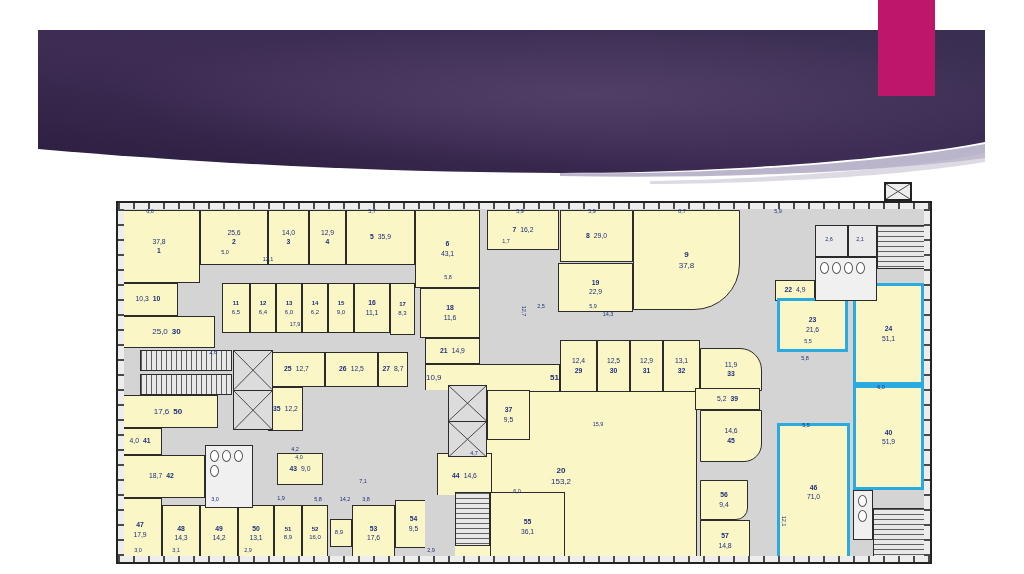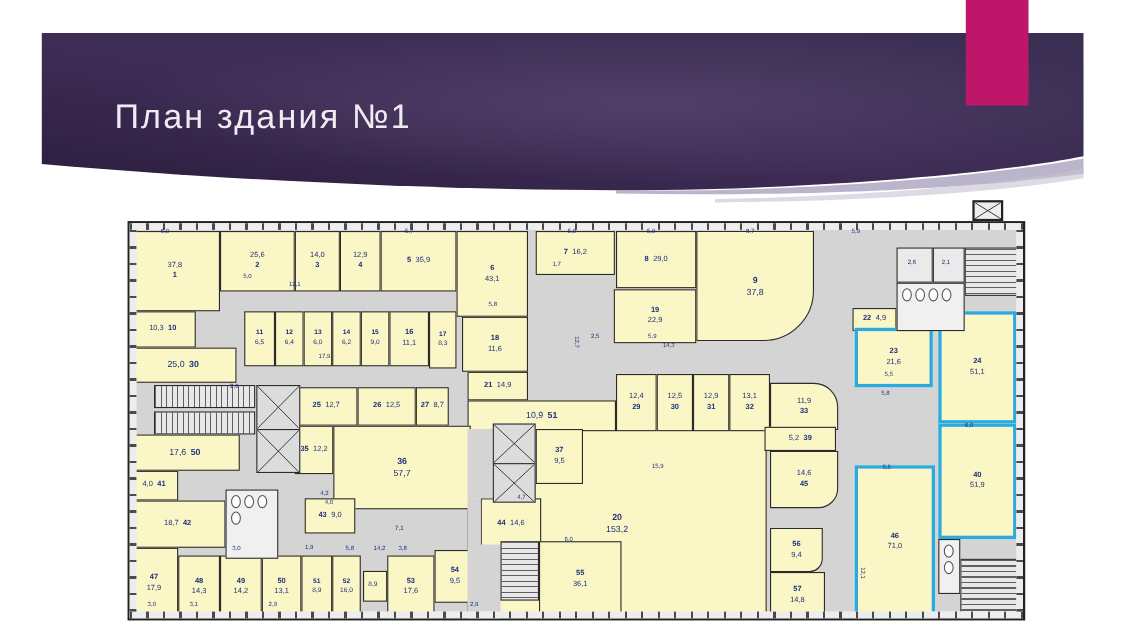--- a/index.html
+++ b/index.html
@@ -58,21 +58,20 @@
       <radialGradient id="hl" cx="0.58" cy="0.45" r="0.5">
         <stop offset="0" stop-color="#6A557F" stop-opacity="0.45"></stop>
         <stop offset="1" stop-color="#6A557F" stop-opacity="0"></stop>
       </radialGradient>
     </defs>
     <path d="M38,30 H985 V142 C920,155 790,168 640,172 C470,176 230,166 38,149 Z" fill="url(#bg)"></path>
     <path d="M38,30 H985 V142 C920,155 790,168 640,172 C470,176 230,166 38,149 Z" fill="url(#hl)"></path>
     <path d="M560,173 C720,175 880,163 985,144 L985,158 C880,172 720,179 560,176 Z" fill="#8478A0" opacity="0.55"></path>
     <path d="M650,181 C800,178 920,167 985,153 L985,162 C910,174 800,183 650,184 Z" fill="#C7C2D1" opacity="0.6"></path>
   </svg>
-  <div id="slide-title">План здания №1</div>
   <div id="accent-bar"></div>
 
   <div id="plan">
     <div class="band h" style="left:0;top:0;width:812px;height:6px;"></div>
     <div class="band h" style="left:0;top:353px;width:812px;height:6px;"></div>
     <div class="band vb" style="left:0;top:6px;width:6px;height:347px;"></div>
     <div class="band vb" style="left:806px;top:6px;width:6px;height:347px;"></div>
   <div class="room stack" style="left: 0px; top: 7px; width: 82px; height: 73px; font-size: 6.8px;">
         <span class="area">37,8</span>
         <span class="num">1</span>
@@ -174,21 +173,21 @@
         <span class="area">12,7</span>
       </div>
       <div class="room" style="left: 207px; top: 149px; width: 53px; height: 35px; font-size: 6.8px;">
         <span class="num">26</span>
         <span class="area">12,5</span>
       </div>
       <div class="room" style="left: 260px; top: 149px; width: 30px; height: 35px; font-size: 6.8px;">
         <span class="num">27</span>
         <span class="area">8,7</span>
       </div>
-      <div class="room" style="left: 307px; top: 161px; width: 135px; height: 28px; font-size: 8px;">
+      <div class="room" style="left: 307px; top: 161px; width: 135px; height: 28px; font-size: 8px; justify-content: space-between;">
         <span class="area">10,9</span>
         <span class="num">51</span>
       </div>
       <div class="room stack" style="left: 442px; top: 137px; width: 37px; height: 52px; font-size: 6.8px;">
         <span class="area">12,4</span>
         <span class="num">29</span>
       </div>
       <div class="room stack" style="left: 479px; top: 137px; width: 33px; height: 52px; font-size: 6.8px;">
         <span class="area">12,5</span>
         <span class="num">30</span>
@@ -205,24 +204,20 @@
         <span class="area">11,9</span>
         <span class="num">33</span>
       </div>
       <div class="room" style="left: 0px; top: 192px; width: 100px; height: 33px; font-size: 8px;">
         <span class="area">17,6</span>
         <span class="num">50</span>
       </div>
       <div class="room" style="left: 150px; top: 184px; width: 35px; height: 44px; font-size: 6.8px;">
         <span class="num">35</span>
         <span class="area">12,2</span>
-      </div>
-      <div class="room stack" style="left: 185px; top: 184px; width: 125px; height: 76px; font-size: 8px;">
-        <span class="num">36</span>
-        <span class="area">57,7</span>
       </div>
       <div class="room stack" style="left: 369px; top: 187px; width: 43px; height: 50px; font-size: 6.8px;">
         <span class="num">37</span>
         <span class="area">9,5</span>
       </div>
       <div class="room stack" style="left: 307px; top: 187px; width: 272px; height: 172px; z-index: 1; font-size: 8px;">
         <span class="num">20</span>
         <span class="area">153,2</span>
       </div>
       <div class="room" style="left: 577px; top: 185px; width: 65px; height: 22px; font-size: 6.8px;">

